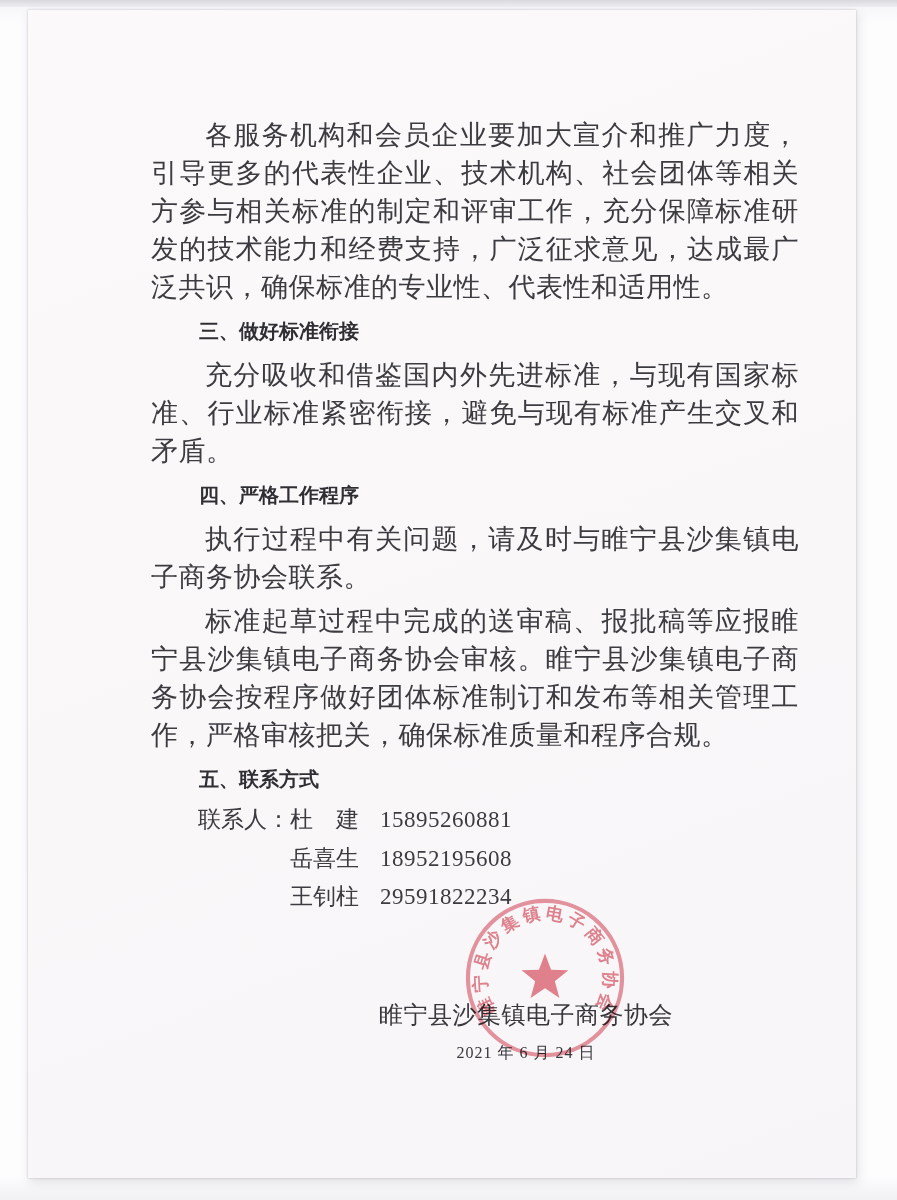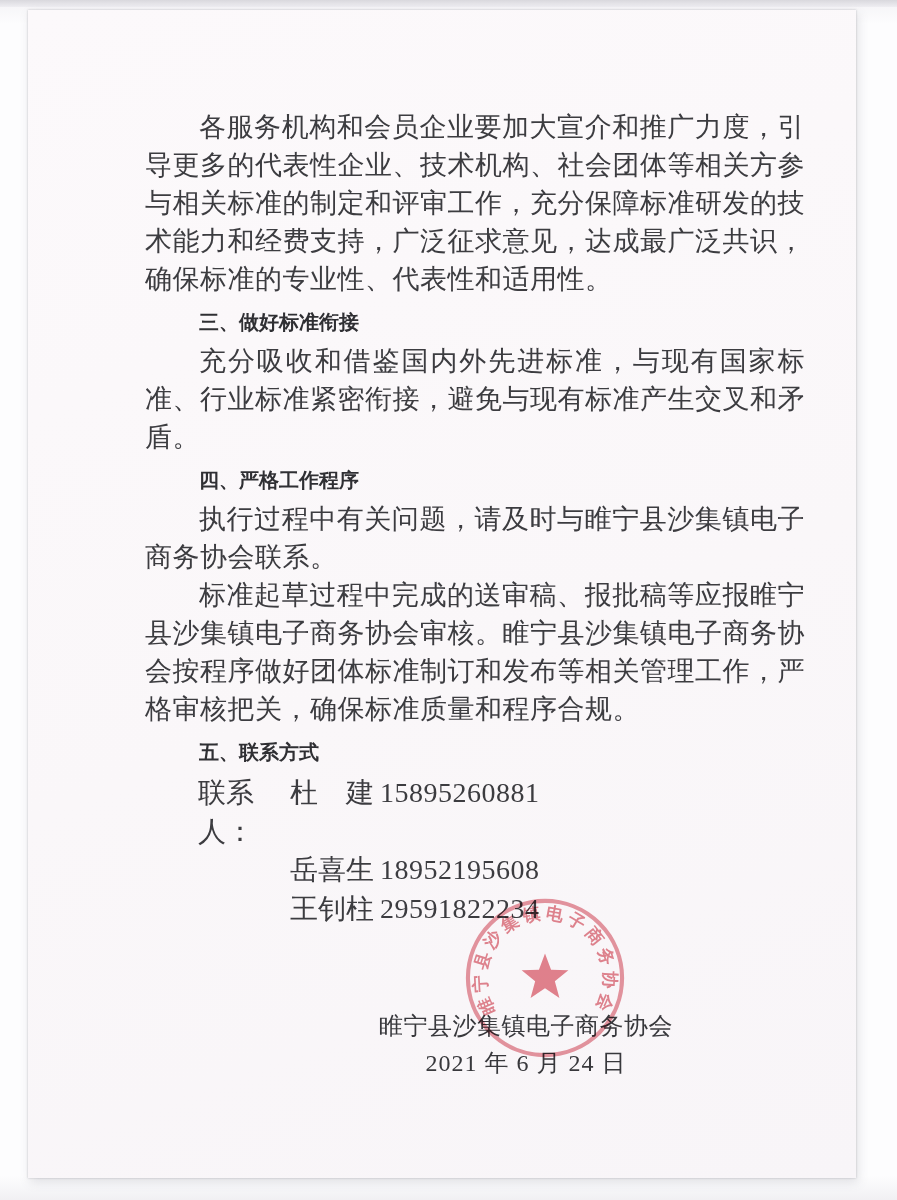--- a/index.html
+++ b/index.html
@@ -33,43 +33,43 @@
     box-shadow: 0 0 2px rgba(90,90,100,0.35), 2px 4px 10px rgba(100,100,115,0.18);
   }
   .content {
     box-sizing: border-box;
     width: 777px;            
     padding: 100px 0 0 117px;
     color: #3c3c40;
   }
   .doc-body { width: 660px; }
   .para {
-    font-family: Liberation Mono, monospace;
+    font-family: Liberation Sans, sans-serif;
     font-size: 27px;
     line-height: 38px;
     text-align: justify;
     text-justify: inter-character;
     text-indent: 54px;
-    margin: 0;
+    margin: 6px;
     letter-spacing: 0.5px;
   }
   .heading {
     font-family: "Liberation Sans", "DejaVu Sans", sans-serif;
     font-weight: 700;
     font-size: 20px;
     line-height: 38px;
     text-indent: 54px;
     margin: 3px 0;
     color: #2f2f33;
   }
   .contacts {
     margin-top: 2px;
     padding-left: 53px;
     font-family: "Liberation Serif", "DejaVu Serif", serif;
-    font-size: 28px;
+    font-size: 23px;
     line-height: 38.5px;
     color: #3c3c40;
   }
   .contact-row { display: flex; }
   .contact-label { width: 92px; flex: 0 0 92px; }
   .contact-name { width: 90px; flex: 0 0 90px; }
   .contact-phone { letter-spacing: 0.5px; }
   .signature {
     margin-top: 79px;
     margin-left: auto;
@@ -78,21 +78,21 @@
     text-align: center;
     font-family: "Liberation Serif", "DejaVu Serif", serif;
     color: #38383c;
   }
   .signature .org {
     font-size: 24px;
     line-height: 38px;
     letter-spacing: 0.5px;
   }
   .signature .date {
-    font-size: 24px;
+    font-size: 16px;
     line-height: 37px;
     letter-spacing: 1px;
   }
   .seal {
     position: absolute;
     left: 435px;
     top: 886px;
     width: 164px;
     height: 164px;
     mix-blend-mode: multiply;

